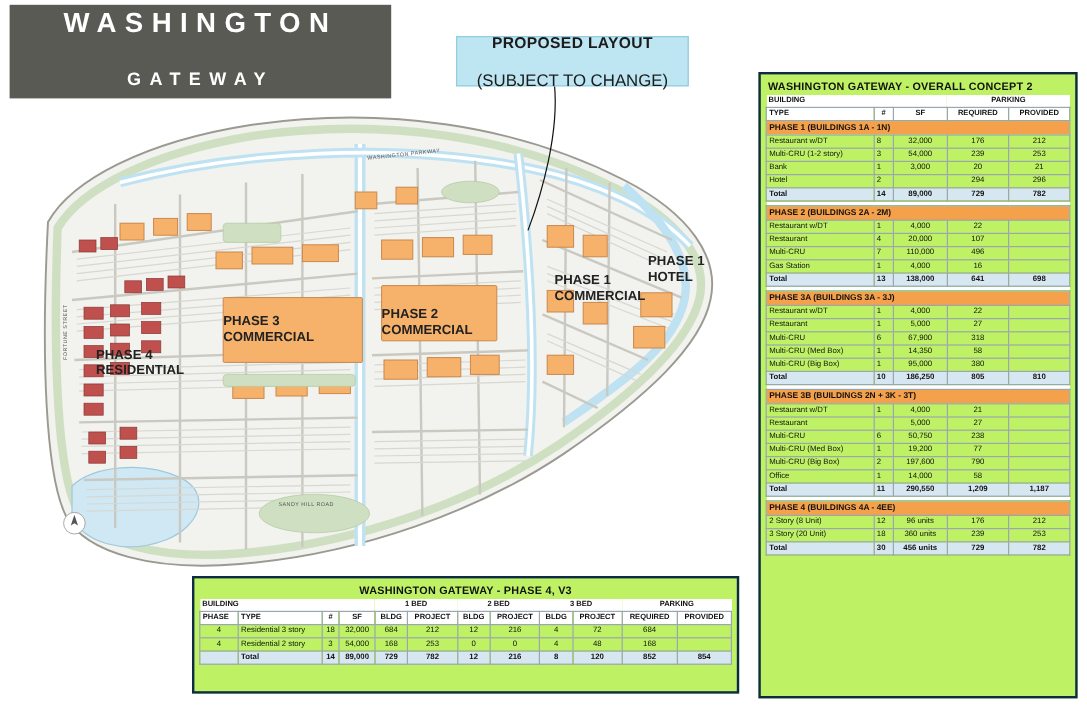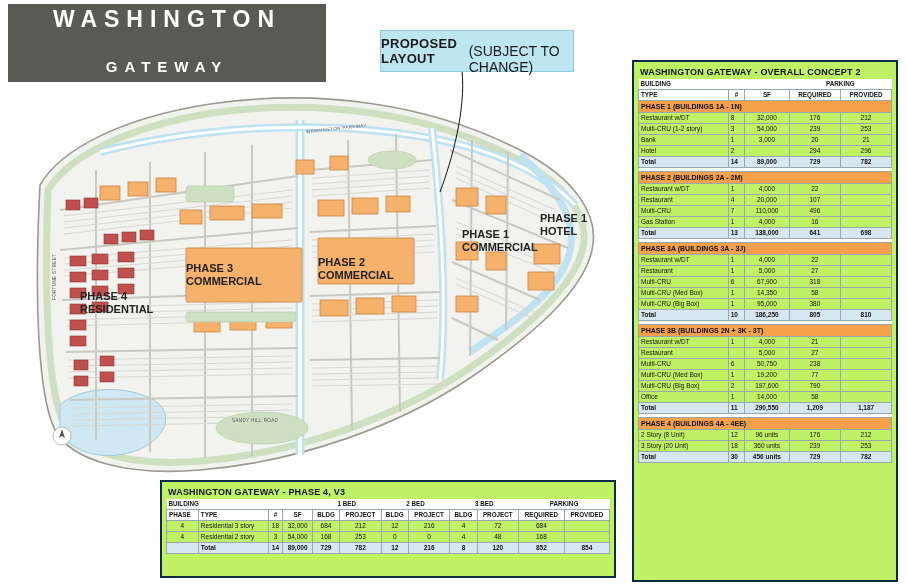--- a/index.html
+++ b/index.html
@@ -27,21 +27,21 @@
   }
   #logo .l2{
     color:#ffffff;font-size:15px;letter-spacing:7px;font-weight:bold;
     line-height:28px;
     text-align:right;
   }
   
   #callout{
     position:absolute;left:380px;top:30px;width:192px;height:40px;
     background:#bde5f2;border:1px solid #8fcde0;
-    display:flex;flex-direction:row;align-items:center;justify-content:center;
+    display:flex;flex-direction:column;align-items:center;justify-content:center;
   }
   #callout .c1{font-size:13px;font-weight:bold;color:#1b1b1b;letter-spacing:.3px;}
   #callout .c2{font-size:14px;color:#1b1b1b;margin-top:16px;}
   
   #map{position:absolute;left:0;top:0;}
   .maplabel{
     position:absolute;font-weight:bold;color:#222;
     line-height:11px;font-size:9.5px;
     pointer-events:none;
   }
@@ -68,21 +68,21 @@
   .phase td{
     background:#f5a04a;font-weight:bold;font-size:7px;color:#111;height:11px;
   }
   .total td{background:#d7e7f2;font-weight:bold;}
   .r td:nth-child(n+3){text-align:center;}
   .phase-row-blank td{border:none;height:3px;background:#fff;}
   .c{text-align:center;}
   .l{text-align:left;}
   
   #tbl-p4 table{font-size:6.5px;}
-  #tbl-p4 .ttl{font-size:9px;}
+  #tbl-p4 .ttl{font-size:9px;text-align:center;}
 </style>
 </head>
 <body>
 
 <div class="plan">
 
   <svg id="map" width="620" height="588" viewBox="0 0 620 588">
 
     <path d="M40 185 C 60 150, 120 118, 210 104 C 320 88, 430 104, 520 150 C 575 178, 600 215, 592 250
              C 584 288, 540 330, 470 378 C 400 425, 300 462, 200 470 C 130 476, 72 462, 55 430

